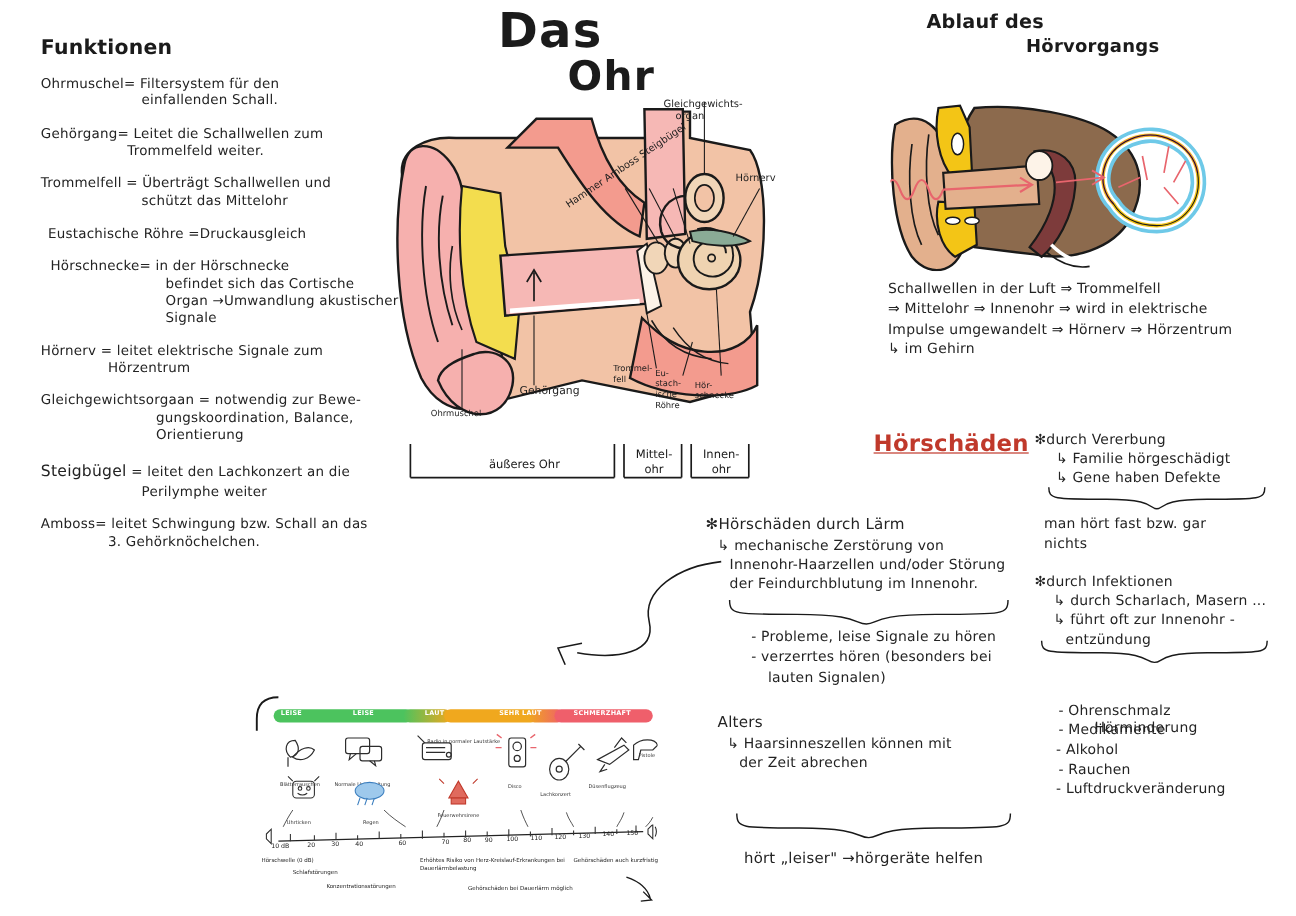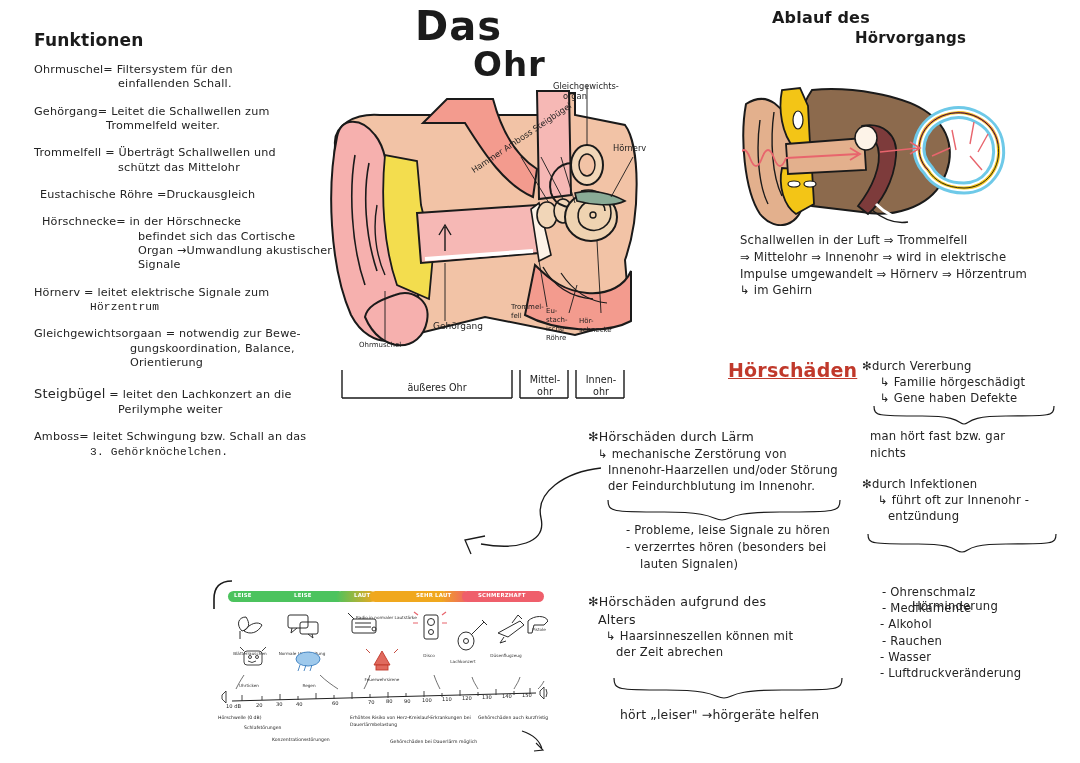--- a/index.html
+++ b/index.html
@@ -49,21 +49,21 @@
   .heading.red { color: #c0392b; }
   .heading.red.underline { text-decoration: underline; text-decoration-thickness: 1px; }
 
   
   #funktionen-list { width: 330px; }
   .def-entry { margin-bottom: 13px; font-size: 11.2px; }
   .def-term { display: inline; }
   .def-desc { display: inline; }
   .def-cont { display: block; padding-left: 84px; }
   .def-cont.pl2 { padding-left: 72px; }
-  .def-cont.pl3 { padding-left: 56px; font-family: Liberation Mono, monospace; }
+  .def-cont.pl3 { padding-left: 56px; }
   .def-cont.pl4 { padding-left: 96px; }
 
   
   #main-title {
     left: 415px; top: 6px;
     font-size: 34px; font-weight: 700;
     line-height: 1.02;
     letter-spacing: 1px;
   }
   #main-title .l2 { display:block; padding-left: 58px; }
@@ -340,56 +340,55 @@
   <svg class="abs" style="left:872px; top:404px;" width="200" height="22">
     <path d="M2,2 C2,12 6,12 50,12 C90,12 86,20 92,20 C98,20 94,12 134,12 C178,12 182,12 182,2" fill="none" stroke="#1a1a1a" stroke-width="1.2"></path>
   </svg>
   <div class="abs hw prose" style="left:870px; top:428px; width:205px;">
     <span class="ln">man hört fast bzw. gar</span>
     <span class="ln">nichts</span>
   </div>
 
   <div class="abs hw bullet-star" style="left:872px; top:476px; width:206px;">
     <span class="ln" style="margin-left:-10px;">✻<span>durch   Infektionen</span></span>
+    <span class="ln" style="padding-left:6px;">↳ durch   Scharlach, Masern ...</span>
     <span class="ln" style="padding-left:6px;">↳ führt oft  zur Innenohr -</span>
     <span class="ln" style="padding-left:16px;">entzündung</span>
   </div>
   <svg class="abs" style="left:866px; top:532px;" width="206" height="22">
     <path d="M2,2 C2,12 6,12 52,12 C92,12 88,20 96,20 C104,20 98,12 140,12 C186,12 190,12 190,2" fill="none" stroke="#1a1a1a" stroke-width="1.2"></path>
   </svg>
   <div class="abs hw prose" style="left:912px; top:554px;margin-top:44px;">
     <span class="ln">Hörminderung</span>
   </div>
 
   <div class="abs hw bullet-star" style="left:870px; top:584px; width:208px;">
     <span class="ln" style="padding-left:12px;">- Ohrenschmalz</span>
     <span class="ln" style="padding-left:12px;">- Medikamente</span>
     <span class="ln" style="padding-left:10px;">- Alkohol</span>
     <span class="ln" style="padding-left:12px;">- Rauchen</span>
-    <span class="ln" style="padding-left:10px;">- Wasser</span>
     <span class="ln" style="padding-left:10px;">- Luftdruckveränderung</span>
   </div>
 
   <div class="abs hw bullet-star" style="left:598px; top:428px; width:270px;">
     <span class="ln" style="margin-left:-10px; font-size:12.6px;">✻<span>Hörschäden  durch  Lärm</span></span>
     <span class="ln">↳ mechanische  Zerstörung von</span>
     <span class="ln" style="padding-left:10px;">Innenohr-Haarzellen und/oder Störung</span>
     <span class="ln" style="padding-left:10px;">der Feindurchblutung im Innenohr.</span>
   </div>
   <svg class="abs" style="left:606px; top:498px;" width="250" height="24">
     <path d="M2,2 C2,14 6,14 58,14 C110,14 106,22 116,22 C126,22 120,14 174,14 C230,14 234,14 234,2" fill="none" stroke="#1a1a1a" stroke-width="1.2"></path>
   </svg>
   <div class="abs hw prose" style="left:626px; top:522px; width:250px;">
     <span class="ln">- Probleme, leise Signale zu hören</span>
     <span class="ln">- verzerrtes hören (besonders bei</span>
     <span class="ln" style="padding-left:14px;">lauten Signalen)</span>
   </div>
 
   <div class="abs hw bullet-star" style="left:598px; top:593px; width:270px;">
-    <span class="ln" style="margin-left:-10px; font-size:12.6px;">✻<span>Hörschäden  aufgrund des</span></span>
     <span class="ln" style="font-size:12.6px;">Alters</span>
     <span class="ln" style="padding-left:8px;">↳ Haarsinneszellen können mit</span>
     <span class="ln" style="padding-left:18px;">der Zeit abrechen</span>
   </div>
   <svg class="abs" style="left:612px; top:676px;" width="250" height="24">
     <path d="M2,2 C2,14 6,14 54,14 C106,14 102,22 112,22 C122,22 116,14 170,14 C226,14 230,14 230,2" fill="none" stroke="#1a1a1a" stroke-width="1.2"></path>
   </svg>
   <div class="abs hw prose" style="left:620px; top:706px;">
     <span class="ln" style="font-size:12.4px;">hört „leiser" →hörgeräte helfen</span>
   </div>

